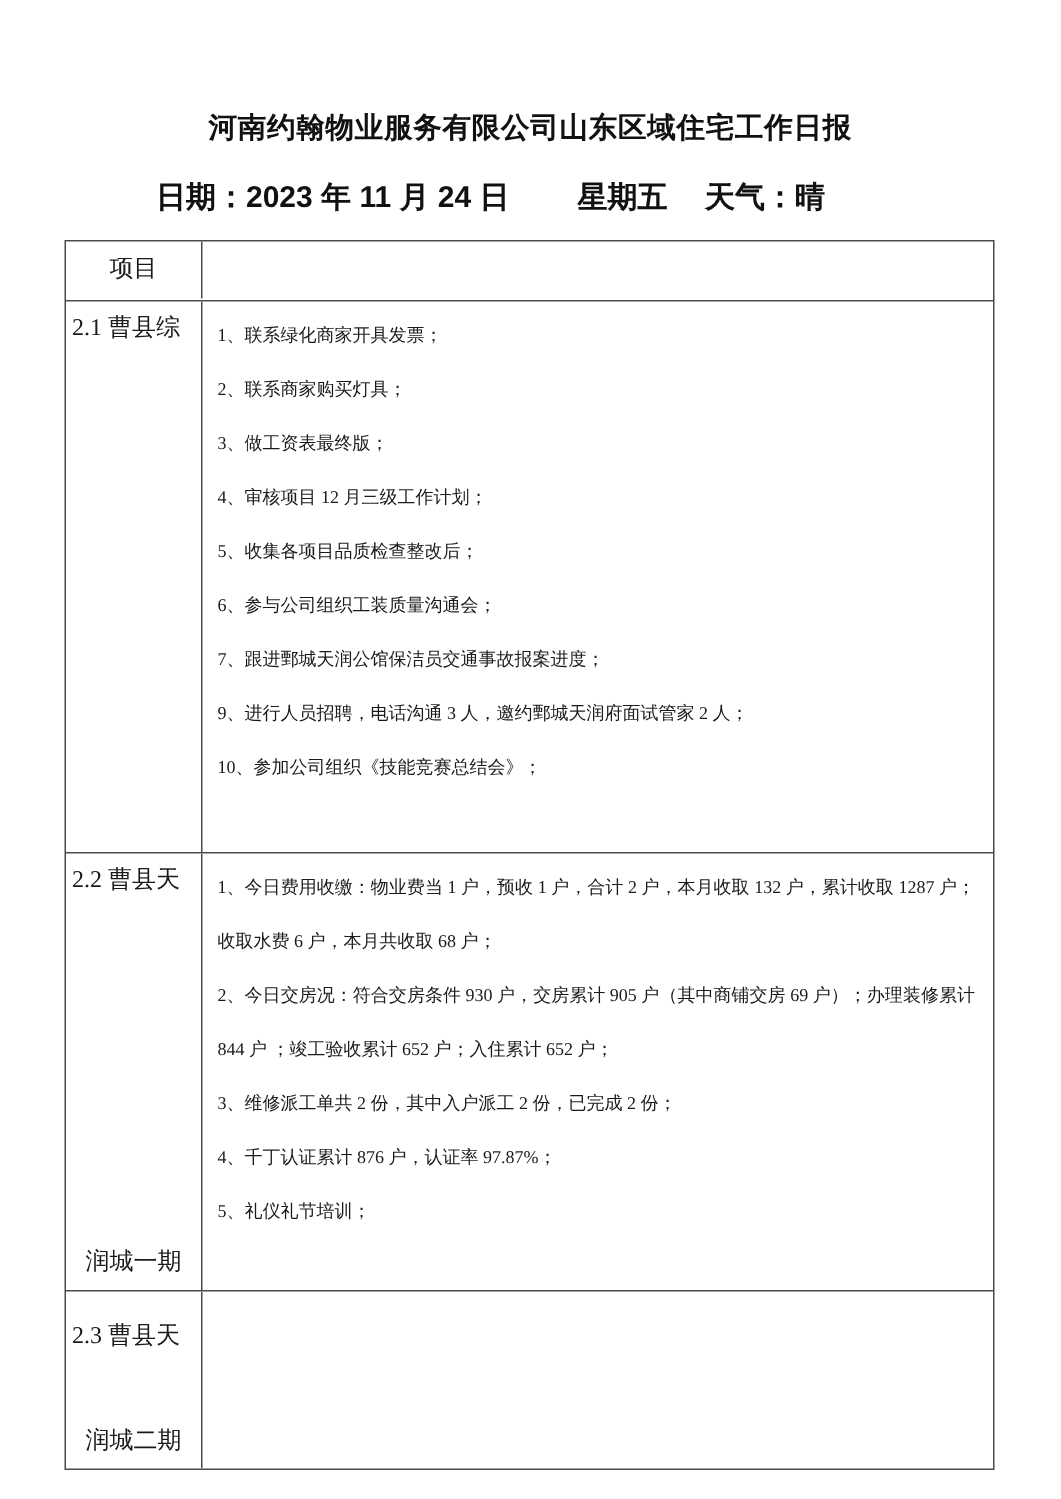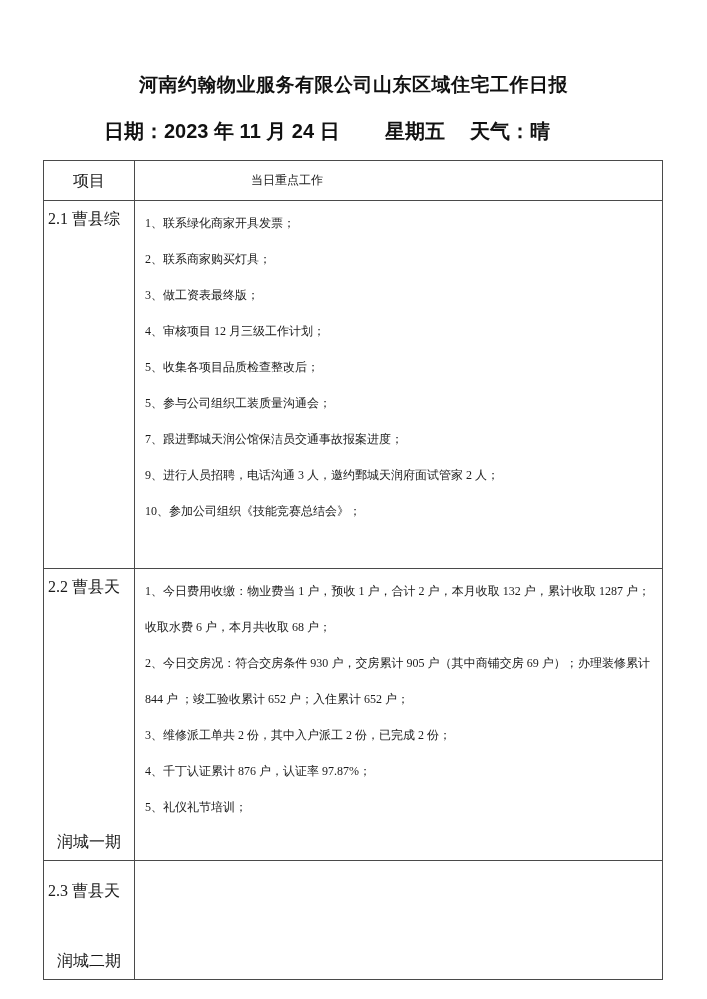--- a/index.html
+++ b/index.html
@@ -78,21 +78,21 @@
     padding: 4px 12px 0 10px;
     font-size: 12px;
     line-height: 36px;
   }
   .cell-work p {
     margin: 0;
     text-align: justify;
   }
 
   
-  .trow.thead { height: 40px; }
+  .trow.thead { height: 40px; flex-direction: column; }
   .thead .cell-project {
     justify-content: center;
     text-align: center;
     line-height: 38px;
   }
   .thead .cell-work {
     padding: 0 0 0 116px;
     line-height: 38px;
     text-align: left;
   }
@@ -131,21 +131,21 @@
   <div class="trow r1">
     <div class="cell-project">
       <div class="project-line project-line-1">2.1 曹县综</div>
     </div>
     <div class="cell-work">
       <p>1、联系绿化商家开具发票；</p>
       <p>2、联系商家购买灯具；</p>
       <p>3、做工资表最终版；</p>
       <p>4、审核项目 12 月三级工作计划；</p>
       <p>5、收集各项目品质检查整改后；</p>
-      <p>5、参与公司组织工装质量沟通会；</p>
+      <p>6、参与公司组织工装质量沟通会；</p>
       <p>7、跟进鄄城天润公馆保洁员交通事故报案进度；</p>
       <p>9、进行人员招聘，电话沟通 3 人，邀约鄄城天润府面试管家 2 人；</p>
       <p>10、参加公司组织《技能竞赛总结会》；</p>
     </div>
   </div>
 
   <div class="trow r2">
     <div class="cell-project label-mixed">
       <div class="project-line project-line-1">2.2 曹县天</div>
       <div class="project-line project-line-2">润城一期</div>

